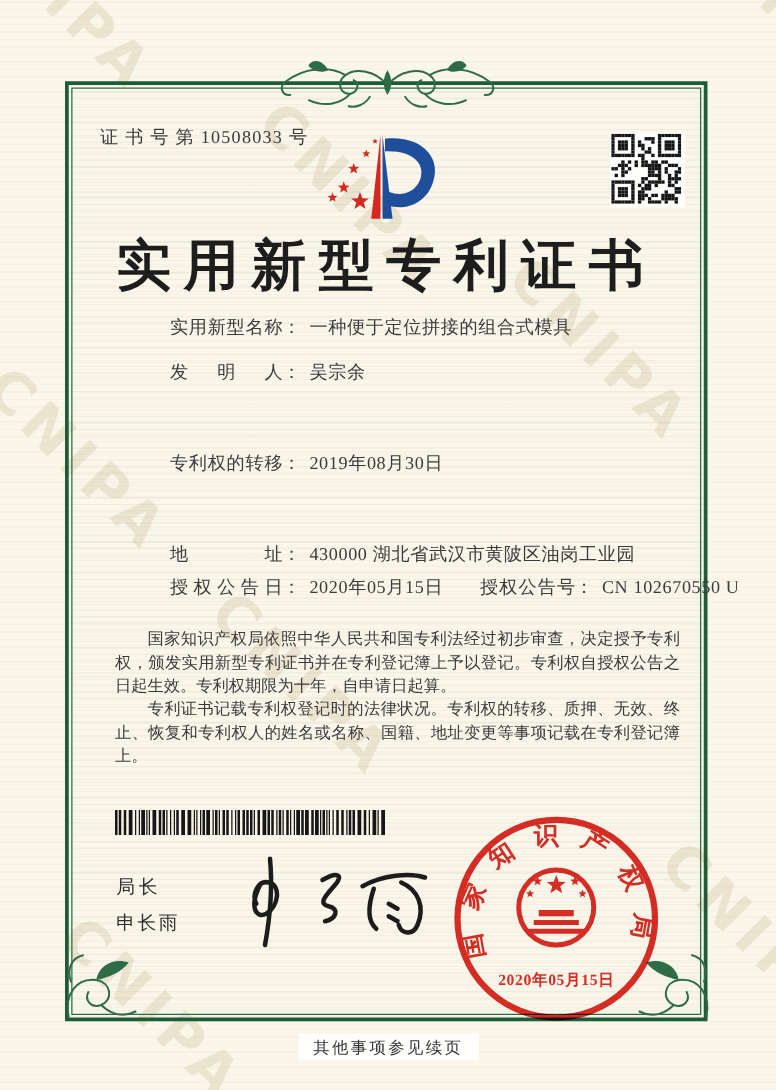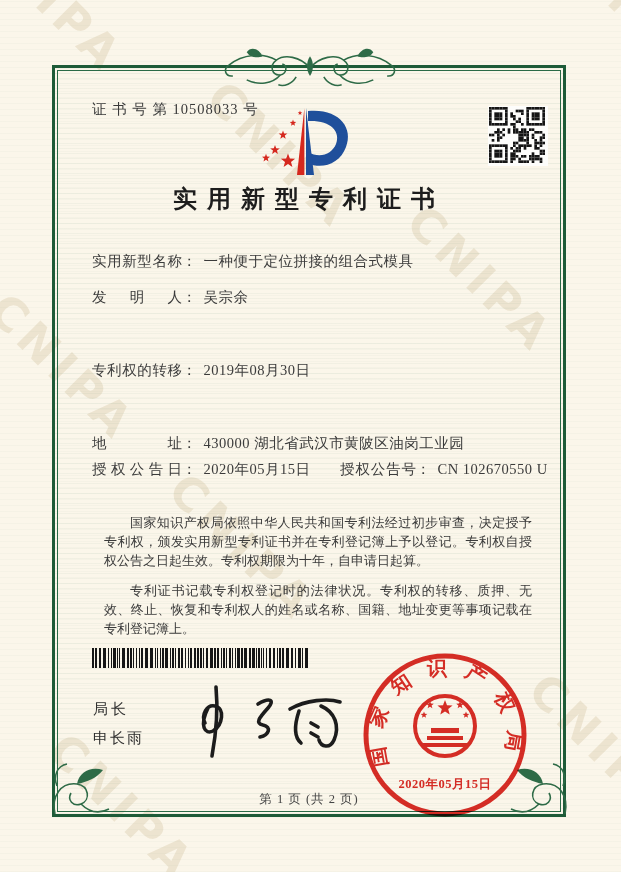--- a/index.html
+++ b/index.html
@@ -22,40 +22,40 @@
     background-image:repeating-linear-gradient(0deg, rgba(70,130,100,0.055) 0 1px, transparent 1px 5px);
   }
   .frame::after{
     content:""; position:absolute; inset:2px; border:1px solid #2a6a47;
   }
   .ornament-top{position:absolute; left:221px; top:44px; width:178px; height:48px;}
   .corner{position:absolute; width:64px; height:64px;}
   .corner-l{left:47px; top:756px;}
   .corner-r{left:509px; top:756px; transform:scaleX(-1);}
   .cert-no{
-    position:absolute; left:92px; top:100px; font-size:14.5px; letter-spacing:1px; color:#3a3a3a;text-align:right;
+    position:absolute; left:80px; top:100px; font-size:14.5px; letter-spacing:1px; color:#3a3a3a;text-align:right;
   }
   .logo{position:absolute; left:258px; top:103px; width:100px; height:80px;}
   .qr{position:absolute; left:488px; top:106px; width:58px; height:58px; background:#fdfdfb; padding:1px;}
   .qr svg{display:block;}
   .title{
     position:absolute; left:52px; top:183px; width:514px; margin:0;
-    text-align:center; font-size:24px; font-weight:600; letter-spacing:10px; color:#1d1d1d;
+    text-align:center; font-size:44px; font-weight:600; letter-spacing:10px; color:#1d1d1d;
   }
   .frow{position:absolute; left:92px; width:460px; font-size:14.5px; color:#3b3b3b;}
-  .flabel{display:inline-block; width:90px; text-align:justify; text-align-last:justify; vertical-align:bottom;}
+  .flabel{display:inline-block; width:90px; text-align:justify; text-align-last:justify; vertical-align:bottom;margin-left:44px;}
   .fcolon{display:inline-block;}
   .fvalue{margin-left:7px; letter-spacing:0.5px;}
   .g2{position:absolute; left:248px; top:0; white-space:nowrap;}
   .g2 .flabel{width:76px;}
   .body-text{
     position:absolute; left:92px; top:502px; width:452px;
     font-size:13px; line-height:18.8px; text-align:justify; color:#3a3a3a;
   }
-  .body-text p{margin:12px; text-indent:2em;}
+  .body-text p{margin:0; text-indent:2em;}
   .barcode{position:absolute; left:92px; top:648px; width:218px; height:20px;}
   .sig-title{position:absolute; left:93px; top:700px; font-size:15px; letter-spacing:3px; color:#2e2e2e;}
   .sig-name{position:absolute; left:93px; top:729px; font-size:15px; letter-spacing:2px; color:#2e2e2e;}
   .autograph{position:absolute; left:178px; top:678px; width:172px; height:88px;}
   .seal{position:absolute; left:360px; top:650px; width:170px; height:170px; mix-blend-mode:multiply; opacity:.96;}
   .seal-arc-text{font-size:20px; font-weight:bold; letter-spacing:16px; font-family:"Liberation Serif","DejaVu Serif",serif;}
   .seal-date{font-size:12.5px; font-weight:bold; letter-spacing:0.5px; font-family:"Liberation Serif","DejaVu Serif",serif;}
   .page-number{
     position:absolute; left:52px; top:791px; width:514px; text-align:center;
     font-size:12.5px; color:#444; letter-spacing:1px;
@@ -466,16 +466,16 @@
       <path d="M100.0,51.0L101.0,53.6L103.8,53.8L101.6,55.5L102.4,58.2L100.0,56.7L97.6,58.2L98.4,55.5L96.2,53.8L99.0,53.6Z"></path>
       <path d="M64.0,61.5L64.9,63.8L67.3,63.9L65.4,65.5L66.1,67.8L64.0,66.5L61.9,67.8L62.6,65.5L60.7,63.9L63.1,63.8Z"></path>
       <path d="M106.0,61.5L106.9,63.8L109.3,63.9L107.4,65.5L108.1,67.8L106.0,66.5L103.9,67.8L104.6,65.5L102.7,63.9L105.1,63.8Z"></path>
       <rect x="71" y="78" width="28" height="5"></rect>
       <rect x="67" y="86" width="36" height="4"></rect>
       <rect x="63" y="93" width="44" height="4"></rect>
     </g>
     <text x="85" y="138" text-anchor="middle" class="seal-date" fill="#d9251f">2020年05月15日</text>
   </svg>
 
-  <div class="page-number">第 1 页 (共 2 页)</div>
-
+
+  <div class="footer-note"><span>其他事项参见续页</span></div>
 
 </div>
 
 </body></html>

